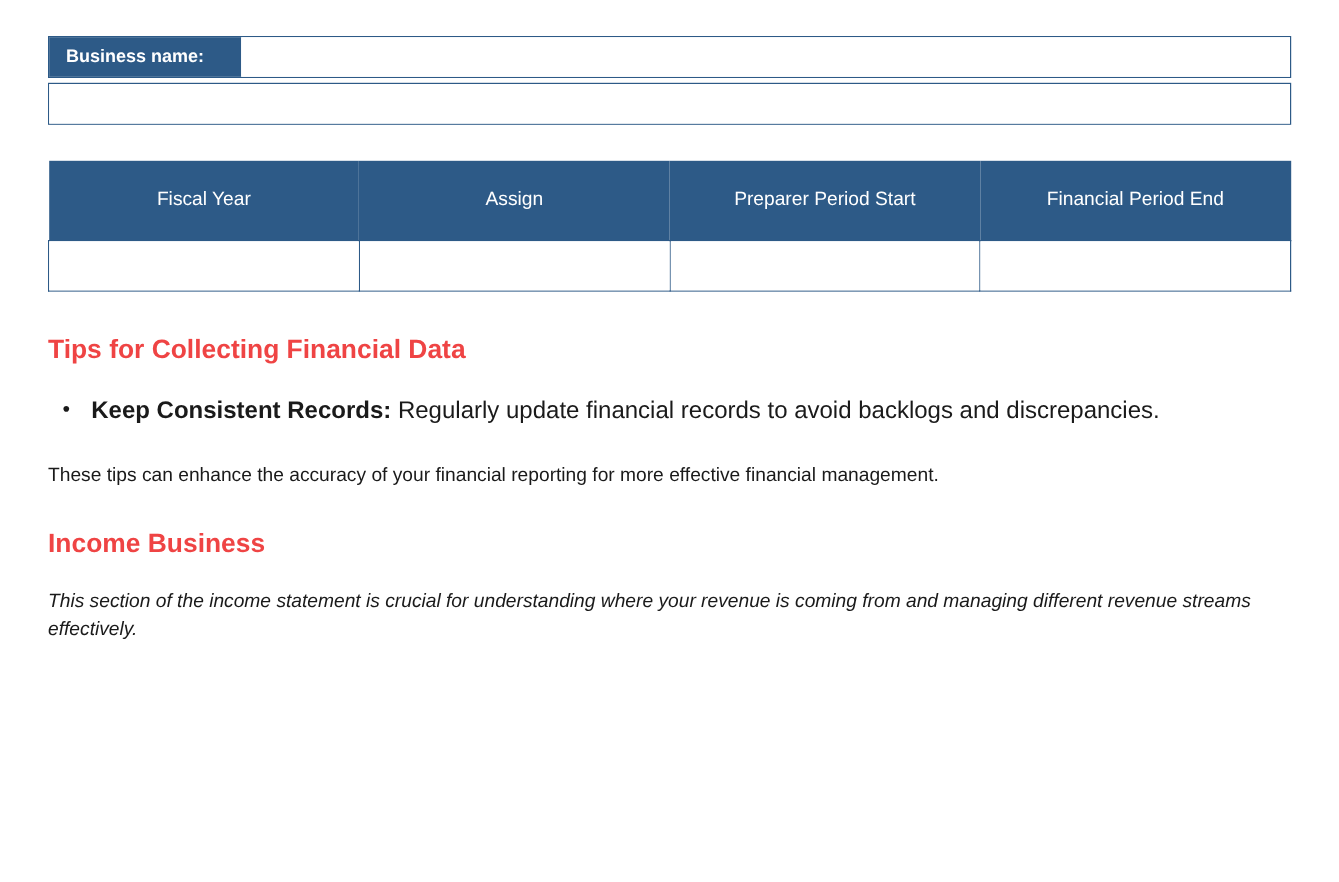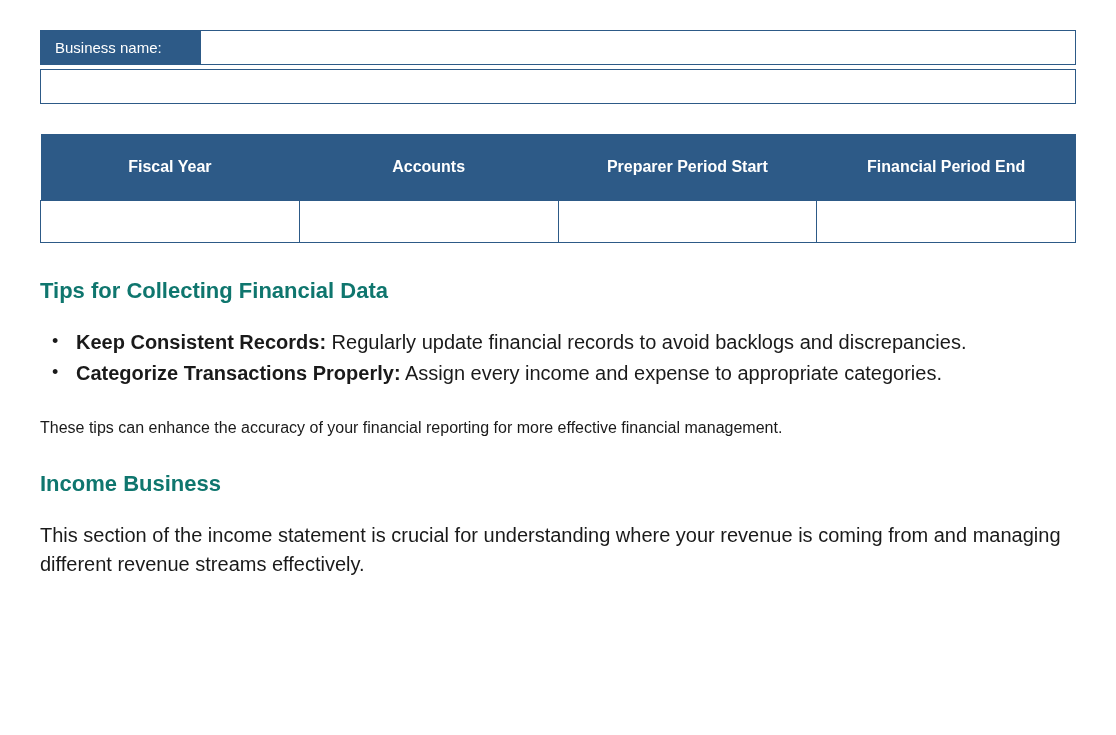--- a/index.html
+++ b/index.html
@@ -11,21 +11,21 @@
       color: #1a1a1a;
     }
     .name-row {
       display: flex;
       margin-bottom: 4px;
       border: 1px solid #2d5a87;
     }
     .name-label {
       background: #2d5a87;
       color: #ffffff;
-      font-weight: normal;
+      font-weight: bold;
       font-size: 15px;
       padding: 8px 14px;
       width: 160px;
       flex-shrink: 0;
     }
     .name-input {
       flex: 1;
       border: none;
       outline: none;
       padding: 8px 10px;
@@ -34,42 +34,42 @@
     }
     .period-table {
       width: 100%;
       border-collapse: collapse;
       margin-top: 30px;
       margin-bottom: 35px;
     }
     .period-table th {
       background: #2d5a87;
       color: #ffffff;
-      font-weight: bold;
+      font-weight: normal;
       font-size: 16px;
       padding: 24px 10px;
       text-align: center;
       border: none;
     }
     .period-table td {
       border: 1px solid #2d5a87;
       height: 42px;
       padding: 0;
     }
     .period-table td input {
       width: 100%;
       height: 100%;
       border: none;
       outline: none;
       padding: 8px;
       font-size: 15px;
       background: #ffffff;
     }
     .section-heading {
-      color: #0f766e;
+      color: #ef4444;
       font-size: 22px;
       font-weight: bold;
       margin-bottom: 24px;
     }
     .tips-list {
       list-style: none;
       margin-bottom: 28px;
     }
     .tips-list li {
       font-size: 20px;
@@ -85,63 +85,61 @@
       top: 0;
       font-size: 18px;
     }
     .tip-label { font-weight: bold; text-align: right; }
     .summary-text {
       font-size: 16px;
       line-height: 1.45;
       margin-bottom: 32px;
     }
     .income-intro {
-      font-size: 20px;
+      font-size: 16px;
+      font-style: italic;
       line-height: 1.45;
     }
   </style>
 </head>
 <body>
 
 <div class="name-row">
   <div class="name-label">Business name:</div>
   <input class="name-input" type="text" value="" style="">
 </div>
 
 <div class="name-row">
   <input class="name-input" type="text" value="" style="">
 </div>
 
 <table class="period-table">
   <thead>
     <tr>
       <th>Fiscal Year</th>
-      <th>Accounts</th>
+      <th>Assign</th>
       <th>Preparer Period Start</th>
       <th>Financial Period End</th>
     </tr>
   </thead>
   <tbody>
     <tr>
       <td><input type="text" value="" style=""></td>
       <td><input type="text" value="" style=""></td>
       <td><input type="text" value="" style=""></td>
       <td><input type="text" value="" style=""></td>
     </tr>
   </tbody>
 </table>
 
 <h2 class="section-heading">Tips for Collecting Financial Data</h2>
 
 <ul class="tips-list">
   <li>
     <span class="tip-label">Keep Consistent Records:</span><span> Regularly update financial records to avoid backlogs and discrepancies.</span>
   </li>
-  <li>
-    <span class="tip-label">Categorize Transactions Properly:</span><span> Assign every income and expense to appropriate categories.</span>
-  </li>
 </ul>
 
 <p class="summary-text">These tips can enhance the accuracy of your financial reporting for more effective financial management.</p>
 
 <h2 class="section-heading">Income Business</h2>
 
 <p class="income-intro">This section of the income statement is crucial for understanding where your revenue is coming from and managing different revenue streams effectively.</p>
 
 </body></html>

